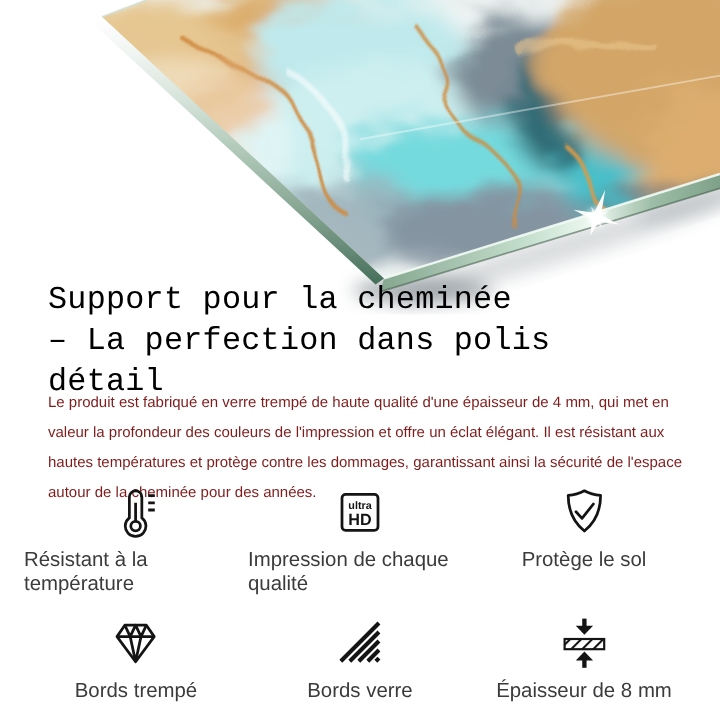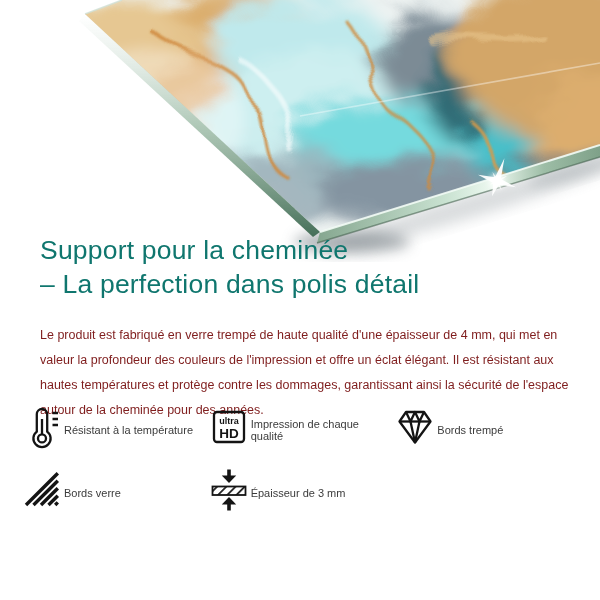--- a/index.html
+++ b/index.html
@@ -4,34 +4,34 @@
 <style>
   html,body{margin:0;padding:0;background:#fff;}
   #page{position:relative;width:600px;height:600px;background:#ffffff;overflow:hidden;
         font-family:"Liberation Sans","DejaVu Sans",sans-serif;}
 
   
   .hero{position:absolute;left:0;top:0;width:600px;height:262px;}
 
   
   .heading{position:absolute;left:40px;top:233px;width:530px;
-           font-family:Liberation Sans, sans-serif;
-           font-size:26.5px;line-height:34px;color:#0f766e;font-weight:400;
+           font-family:Liberation Mono, monospace;
+           font-size:26.5px;line-height:34px;color:#000000;font-weight:400;
            letter-spacing:.2px;}
 
   
   .desc{position:absolute;left:40px;top:323px;width:546px;
         font-size:12.5px;line-height:25px;color:#7f1d1d;text-align:left;}
 
   
   .features{position:absolute;left:20px;top:403px;width:560px;
             display:grid;grid-template-columns:repeat(3,1fr);row-gap:15px;}
-  .feature{display:flex;flex-direction:row;align-items:center;}
+  .feature{display:flex;flex-direction:column;align-items:center;}
   .feature .icon-box{height:48px;display:flex;align-items:center;justify-content:center;}
-  .feature .label{margin-top:6px;font-size:11px;color:#3b3b3b;text-align:left;}
+  .feature .label{margin-top:6px;font-size:17px;color:#3b3b3b;text-align:left;}
   .icn{stroke:#141414;fill:none;stroke-width:2.3px;}
 </style>
 </head>
 <body>
 
 <div id="page">
 
   <svg class="hero" viewBox="0 0 600 262" xmlns="http://www.w3.org/2000/svg">
     <defs>
       <clipPath id="panelClip">
@@ -143,20 +143,29 @@
       <div class="icon-box">
         <svg width="44" height="44" viewBox="0 0 44 44">
           <rect class="icn" x="7" y="7" width="30" height="30" rx="3"></rect>
           <text x="22" y="19" text-anchor="middle" font-size="9" font-weight="bold" font-family="Liberation Sans, DejaVu Sans, sans-serif" fill="#141414" stroke="none">ultra</text>
           <text x="22" y="32.5" text-anchor="middle" font-size="13.5" font-weight="bold" font-family="Liberation Sans, DejaVu Sans, sans-serif" fill="#141414" stroke="none">HD</text>
         </svg>
       </div>
       <div class="label">Impression de chaque qualité</div>
     </div>
 
+    <div class="feature">
+      <div class="icon-box">
+        <svg width="44" height="44" viewBox="0 0 44 44">
+          <path class="icn" stroke-linejoin="round" d="M22,4 C26.5,6.5 31,7.5 35.5,7.8 C35.5,19 32,29.5 22,37.5 C12,29.5 8.5,19 8.5,7.8 C13,7.5 17.5,6.5 22,4 Z"></path>
+          <path class="icn" stroke-width="2.8" stroke-linecap="round" stroke-linejoin="round" d="M15,21.5 L20,27 L29.5,15"></path>
+        </svg>
+      </div>
+      <div class="label">Protège le sol</div>
+    </div>
 
     <div class="feature">
       <div class="icon-box">
         <svg width="44" height="44" viewBox="0 0 44 44">
           <g class="icn" stroke-width="2" stroke-linejoin="round">
             <path d="M6.5,16.5 L13,7 L31,7 L37.5,16.5 L22,37.5 Z"></path>
             <path d="M6.5,16.5 L37.5,16.5"></path>
             <path d="M13,7 L17.5,16.5 L22,7 L26.5,16.5 L31,7"></path>
             <path d="M17.5,16.5 L22,37.5 M26.5,16.5 L22,37.5"></path>
           </g>
@@ -191,17 +200,17 @@
           </defs>
           <g fill="#141414">
             <rect x="20.2" y="1.5" width="3.6" height="6.5"></rect>
             <path d="M14.8,7.5 L29.2,7.5 L22,15 Z"></path>
             <rect x="20.2" y="36" width="3.6" height="6.5"></rect>
             <path d="M14.8,36.5 L29.2,36.5 L22,29 Z"></path>
           </g>
           <rect x="5.5" y="18.5" width="33" height="8.5" fill="url(#hatch45)" stroke="#141414" stroke-width="1.8"></rect>
         </svg>
       </div>
-      <div class="label">Épaisseur de 3 mm</div>
+      <div class="label">Épaisseur de 8 mm</div>
     </div>
 
   </div>
 </div>
 
 </body></html>

